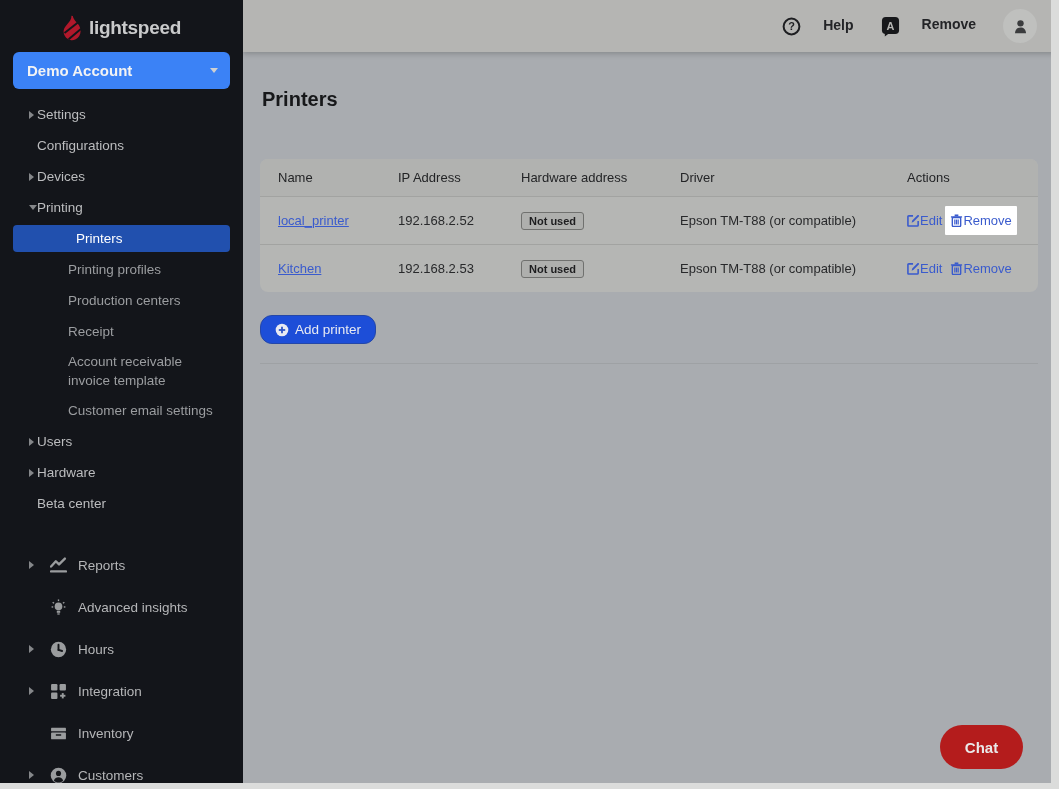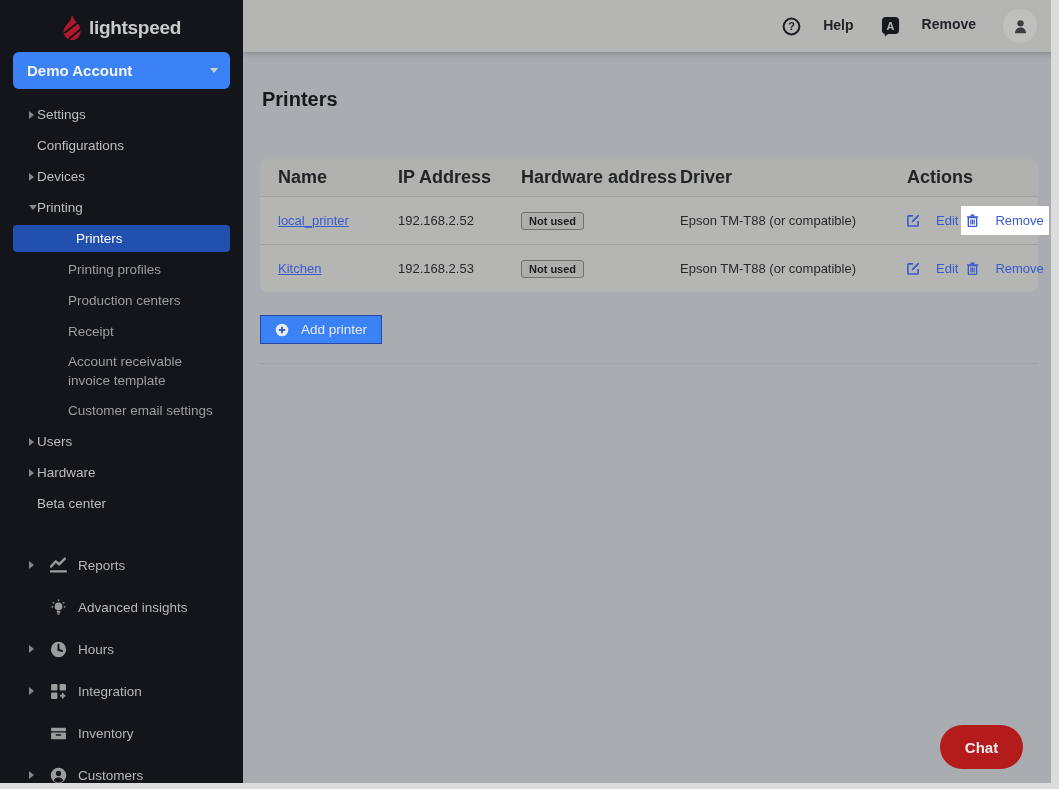--- a/index.html
+++ b/index.html
@@ -42,34 +42,34 @@
   .tb-group { display:flex; align-items:flex-start; gap:22px; cursor:pointer; }
   .tb-label { font-size:14px; font-weight:700; color:#232427; }
   .avatar { width:34px; height:34px; border-radius:50%; background:#bfc0be; display:flex; align-items:center; justify-content:center; cursor:pointer; }
 
   
   .main { position:absolute; left:243px; top:52px; right:8px; bottom:6px; padding:36px 0 0 17px; }
   .page-title { font-size:20px; font-weight:700; color:#17181a; margin-left:2px; }
   .card { margin-top:48px; width:778px; background:#b5b6b4; border-radius:8px; }
   .thead, .trow { display:grid; grid-template-columns:120px 123px 159px 227px 1fr; padding:0 18px; align-items:center; }
   .thead { height:37px; background:#b1b2b0; border-radius:8px 8px 0 0; }
-  .th { font-size:18px; font-weight:700; color:#232426; }
+  .th { font-size:13px; font-weight:400; color:#232426; }
   .trow { height:48px; border-top:1px solid #a2a3a1; }
   .cell { font-size:13px; color:#28292b; }
   .name-link { color:#3a5bcd; text-decoration:underline; cursor:pointer; font-size:13px; }
   .badge { display:inline-block; font-size:11px; font-weight:700; color:#1d1d1f; background:#aeafad;
            border:1px solid #70716f; border-radius:3px; padding:2px 7px; }
   .actions { display:flex; align-items:center; white-space:nowrap; }
-  .action { display:inline-flex; align-items:center; gap:16px; color:#3a5bcd; cursor:pointer; font-size:13px; text-decoration:none; }
+  .action { display:inline-flex; align-items:center; gap:0; color:#3a5bcd; cursor:pointer; font-size:13px; text-decoration:none; }
   .action .a-icon { width:13px; height:13px; }
   .remove-wrap { display:inline-flex; margin-left:3px; padding:7px 5px; border-radius:1px; }
   .remove-wrap.highlighted { background:#ffffff; }
 
-  .add-btn { margin-top:23px; display:inline-flex; align-items:center; gap:12px; background:#3b82f6; border:1px solid #2447a8;
-             color:#e8eaf2; font-family:"Liberation Sans", sans-serif; font-size:13.5px; border-radius:0; height:29px; padding:0 14px; cursor:pointer; }
+  .add-btn { margin-top:23px; display:inline-flex; align-items:center; gap:6px; background:#1d4ed8; border:1px solid #2447a8;
+             color:#e8eaf2; font-family:"Liberation Sans", sans-serif; font-size:13.5px; border-radius:12px; height:29px; padding:0 14px; cursor:pointer; }
   .ruler { margin-top:19px; width:778px; border-top:1px solid #9ea1a4; }
 
   
   .chat-btn { position:absolute; left:940px; top:725px; width:83px; height:44px; border:none; border-radius:22px;
               background:#b41c1c; color:#e9e9e9; font-family:"Liberation Sans", sans-serif; font-size:15px; font-weight:700; cursor:pointer; z-index:20; }
 
   svg { display:block; }
   .hidden-defs { position:absolute; width:0; height:0; overflow:hidden; }
 </style>
 </head>

